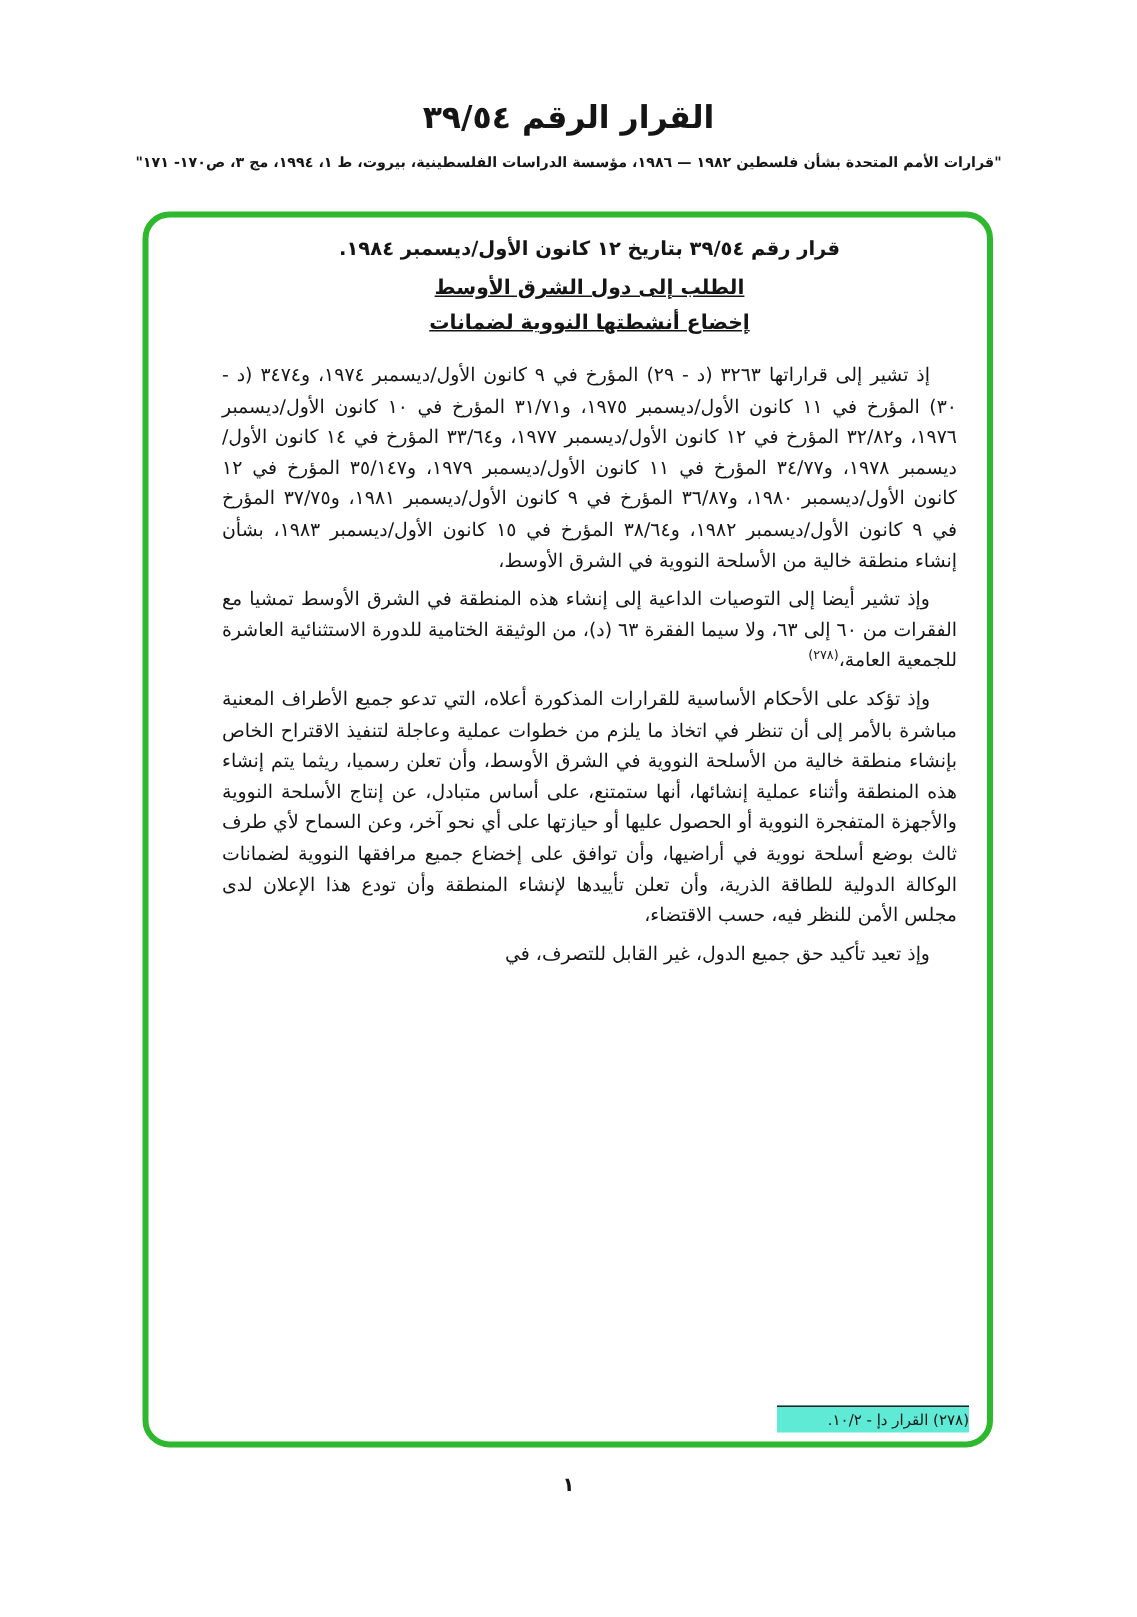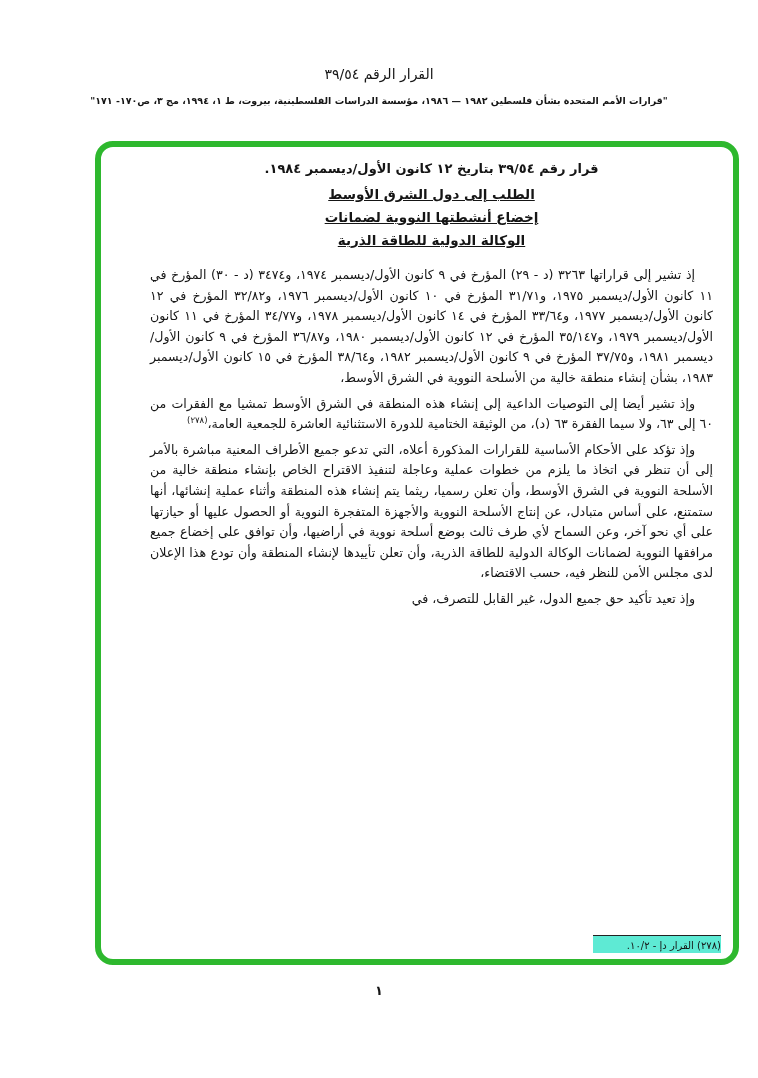--- a/index.html
+++ b/index.html
@@ -15,34 +15,34 @@
     width: 758px; height: 1078px;
     direction: rtl;
     background: #ffffff;
   }
   .header {
     position: absolute;
     top: 66px; right: 0; left: 0;
     text-align: center;
   }
   .doc-title {
-    font-size: 14px;
-    font-weight: normal;
+    font-size: 21px;
+    font-weight: bold;
   }
   .source-line {
     margin-top: 13px;
     font-size: 9.5px;
     font-weight: bold;
     letter-spacing: 0;
   }
   .green-box {
     position: absolute;
     top: 141px; left: 95px;
-    width: 644px; height: 824px;
-    border: 6px solid #f97316;
+    width: 567px; height: 824px;
+    border: 4px solid #f97316;
     border-radius: 18px;
     padding: 14px 20px 12px 49px;
     overflow: hidden;
   }
   .res-line {
     text-align: center;
     font-size: 13px;
     font-weight: bold;
     margin-bottom: 7px;
   }
@@ -99,21 +99,20 @@
     <div class="doc-title">القرار الرقم ٣٩/٥٤</div>
     <div class="source-line">"قرارات الأمم المتحدة بشأن فلسطين ١٩٨٢ — ١٩٨٦، مؤسسة الدراسات الفلسطينية، بيروت، ط ١، ١٩٩٤، مج ٣، ص١٧٠- ١٧١"</div>
   </div>
 
   <div class="green-box" style="border-color: rgb(46, 184, 46);">
 
     <div class="res-line">قرار رقم ٣٩/٥٤ بتاريخ ١٢ كانون الأول/ديسمبر ١٩٨٤.</div>
 
     <div class="box-heading">الطلب إلى دول الشرق الأوسط</div>
     <div class="box-heading">إخضاع أنشطتها النووية لضمانات</div>
-    <div class="box-heading">الوكالة الدولية للطاقة الذرية</div>
 
     <div class="box-body">
 
       <div class="para"><span class="lead">إذ تشير</span><span> إلى قراراتها ٣٢٦٣ (د - ٢٩) المؤرخ في ٩ كانون الأول/ديسمبر ١٩٧٤، و٣٤٧٤ (د - ٣٠) المؤرخ في ١١ كانون الأول/ديسمبر ١٩٧٥، و٣١/٧١ المؤرخ في ١٠ كانون الأول/ديسمبر ١٩٧٦، و٣٢/٨٢ المؤرخ في ١٢ كانون الأول/ديسمبر ١٩٧٧، و٣٣/٦٤ المؤرخ في ١٤ كانون الأول/ديسمبر ١٩٧٨، و٣٤/٧٧ المؤرخ في ١١ كانون الأول/ديسمبر ١٩٧٩، و٣٥/١٤٧ المؤرخ في ١٢ كانون الأول/ديسمبر ١٩٨٠، و٣٦/٨٧ المؤرخ في ٩ كانون الأول/ديسمبر ١٩٨١، و٣٧/٧٥ المؤرخ في ٩ كانون الأول/ديسمبر ١٩٨٢، و٣٨/٦٤ المؤرخ في ١٥ كانون الأول/ديسمبر ١٩٨٣، بشأن إنشاء منطقة خالية من الأسلحة النووية في الشرق الأوسط،</span></div>
 
       <div class="para"><span class="lead">وإذ تشير أيضا</span><span> إلى التوصيات الداعية إلى إنشاء هذه المنطقة في الشرق الأوسط تمشيا مع الفقرات من ٦٠ إلى ٦٣، ولا سيما الفقرة ٦٣ (د)، من الوثيقة الختامية للدورة الاستثنائية العاشرة للجمعية العامة،</span><sup class="fn-ref">(٢٧٨)</sup></div>
 
       <div class="para"><span class="lead">وإذ تؤكد</span><span> على الأحكام الأساسية للقرارات المذكورة أعلاه، التي تدعو جميع الأطراف المعنية مباشرة بالأمر إلى أن تنظر في اتخاذ ما يلزم من خطوات عملية وعاجلة لتنفيذ الاقتراح الخاص بإنشاء منطقة خالية من الأسلحة النووية في الشرق الأوسط، وأن تعلن رسميا، ريثما يتم إنشاء هذه المنطقة وأثناء عملية إنشائها، أنها ستمتنع، على أساس متبادل، عن إنتاج الأسلحة النووية والأجهزة المتفجرة النووية أو الحصول عليها أو حيازتها على أي نحو آخر، وعن السماح لأي طرف ثالث بوضع أسلحة نووية في أراضيها، وأن توافق على إخضاع جميع مرافقها النووية لضمانات الوكالة الدولية للطاقة الذرية، وأن تعلن تأييدها لإنشاء المنطقة وأن تودع هذا الإعلان لدى مجلس الأمن للنظر فيه، حسب الاقتضاء،</span></div>
 
       <div class="para"><span class="lead">وإذ تعيد تأكيد</span><span> حق جميع الدول، غير القابل للتصرف، في</span></div>

